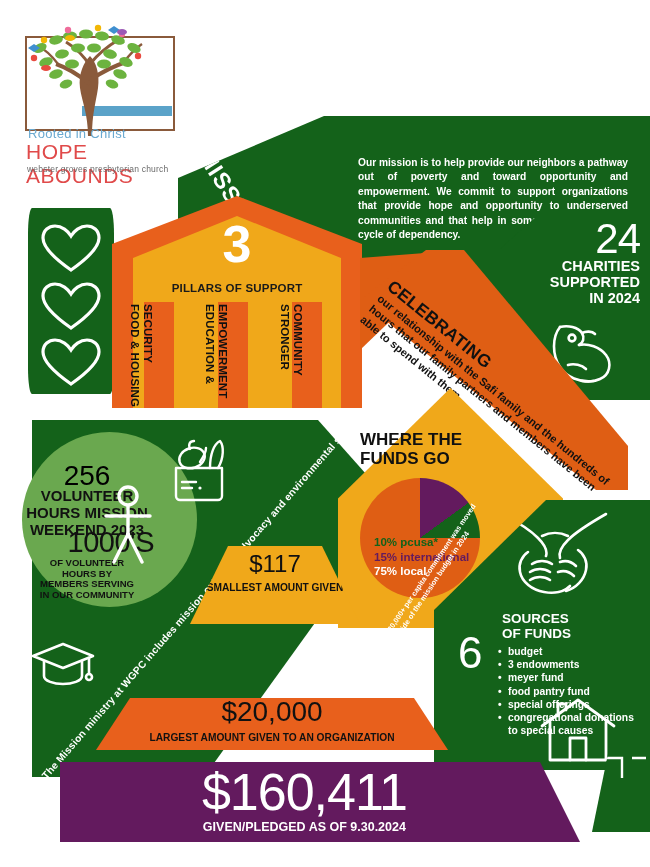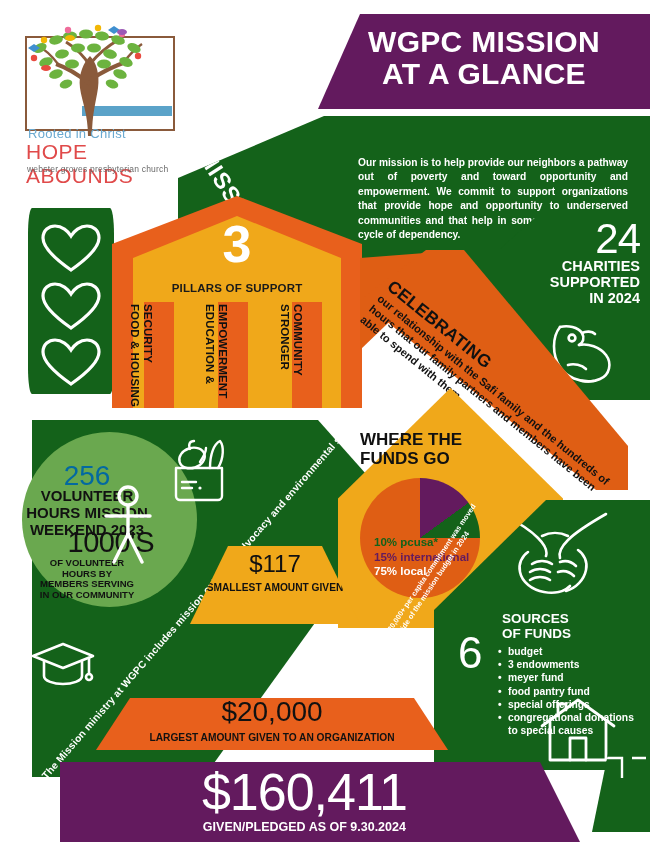--- a/index.html
+++ b/index.html
@@ -53,21 +53,21 @@
   .pillar{position:absolute;top:302px;width:30px;height:106px;background:#e8601c;}
   .p1{left:144px;} .p2{left:218px;} .p3{left:292px;}
   .ptxt{position:absolute;color:#111;font-size:11.5px;font-weight:bold;line-height:1.02;
      writing-mode:vertical-rl;white-space:nowrap;letter-spacing:.1px;}
   .celeb-wrap{left:368px;top:254px;width:260px;height:240px;}
   .celeb-txt{position:absolute;left:28px;top:22px;width:300px;transform:rotate(39deg);
      transform-origin:left top;color:#111;}
   .celeb-txt .l1{font-size:17.5px;font-weight:bold;letter-spacing:.3px;}
   .celeb-txt .l2{font-size:11px;font-weight:bold;line-height:1.22;width:300px;}
   .circle{left:22px;top:432px;width:175px;height:175px;border-radius:50%;background:#6aa84f;}
-  .c256{left:22px;top:460px;width:130px;text-align:center;color:#0369a1;font-size:28px;font-weight:300;}
+  .c256{left:22px;top:460px;width:130px;text-align:center;color:#000000;font-size:28px;font-weight:300;}
   .c256lbl{left:22px;top:488px;width:130px;text-align:center;color:#111;font-size:15px;font-weight:bold;line-height:1.12;}
   .c1000{left:20px;top:526px;width:134px;text-align:right;color:#111;font-size:29px;font-weight:300;letter-spacing:-.5px;}
   .c1000lbl{left:18px;top:558px;width:138px;text-align:center;color:#111;font-size:9.5px;font-weight:bold;line-height:1.12;}
   .stick{left:100px;top:484px;}
   .groc{left:166px;top:438px;}
   .grad{left:30px;top:640px;}
   .diag-ministry{left:48px;top:770px;color:#fff;font-size:10.2px;font-weight:bold;
      transform:rotate(-49deg);transform-origin:left bottom;white-space:nowrap;letter-spacing:.2px;}
 
   
@@ -164,26 +164,20 @@
         <ellipse cx="112" cy="14" rx="5" ry="3" fill="#9b59b6"></ellipse>
         <ellipse cx="60" cy="20" rx="5" ry="3" fill="#f2b705"></ellipse>
         <ellipse cx="36" cy="50" rx="5" ry="3" fill="#e84a3f"></ellipse>
       </g>
     </svg>
     <div class="logo-rooted">Rooted in Christ</div>
     <div class="logo-hope">HOPE ABOUNDS</div>
     <div class="logo-sub">webster groves presbyterian church</div>
   </div>
 
-  <div class="abs hdr nosel">
-    <div class="hdr-t">
-      <div>WGPC MISSION</div>
-      <div>AT A GLANCE</div>
-    </div>
-  </div>
 
   <div class="abs mission nosel">
     <div class="mission-word">MISSION:</div>
     <div class="mission-body">Our mission is to help provide our neighbors a pathway out of poverty and toward opportunity and empowerment. We commit to support organizations that provide hope and opportunity to underserved communities and that help in some way to break the cycle of dependency.</div>
   </div>
 
   <div class="abs ch24 nosel">
     <div class="big">24</div>
     <div class="lbl">
       <div>CHARITIES</div>

